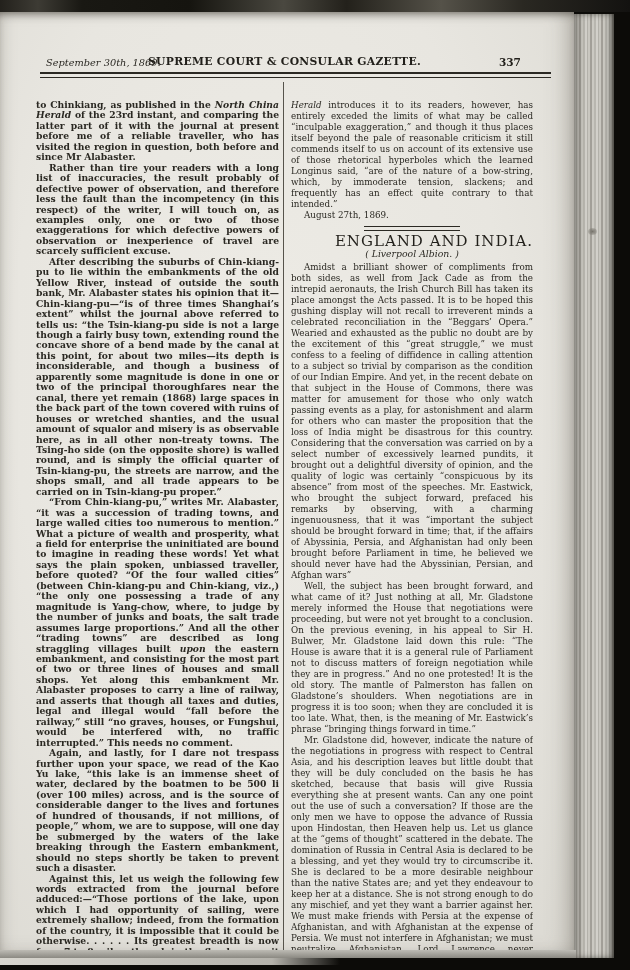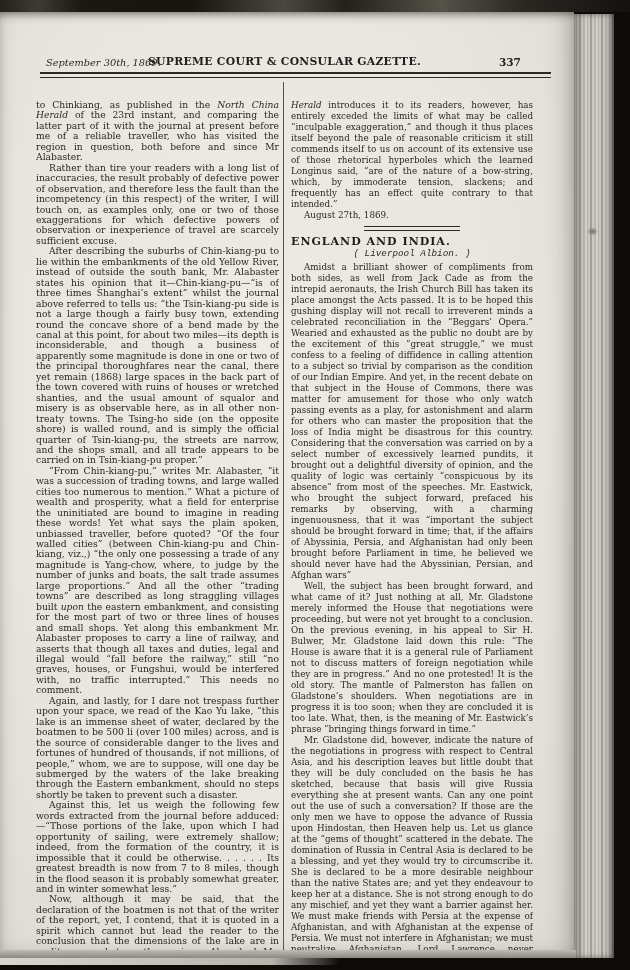--- a/index.html
+++ b/index.html
@@ -46,32 +46,32 @@
   .hdr-date{position:absolute;left:46px;top:45px;font-style:italic;font-size:9.8px;color:#2a2822;white-space:nowrap;}
   .hdr-title{position:absolute;left:36px;top:43px;width:497px;text-align:center;
     font-weight:bold;font-size:10.8px;letter-spacing:.3px;color:#211f1a;white-space:nowrap;}
   .hdr-pageno{position:absolute;left:499px;top:44px;font-weight:bold;font-size:10.5px;color:#211f1a;}
   .header-rule{position:absolute;left:40px;top:60px;width:511px;height:2.5px;
     border-top:2.4px solid #2b2923;border-bottom:1.3px solid #2b2923;}
 
   
   .col-divider{position:absolute;left:283px;top:70px;width:1px;height:870px;background:#56534b;}
   .col{position:absolute;top:88px;height:852px;overflow:hidden;color:#2a2822;text-align:justify;}
-  .col.left{left:36px;width:243px;font-size:9.2px;line-height:10.45px;}
+  .col.left{left:36px;width:243px;font-size:9.2px;line-height:10.45px;font-weight:bold;}
   .col.right{left:291px;width:242px;font-size:8.75px;line-height:11px;}
   .col p{margin:0;}
   .indent{text-indent:13px;}
   i{font-style:italic;}
 
   
   .section-divider{width:96px;height:2.6px;border-top:1.6px solid #2b2923;
     border-bottom:1.6px solid #2b2923;margin:5px auto 5px auto;}
-  .article-heading{margin:1px 0 1px 0;text-align:left;font-size:11px;
-    font-weight:bold;letter-spacing:1px;color:#211f1a;}
-  .subheading{text-align:center;font-style:italic;font-size:9.3px;margin:0 0 3px 0;font-family:Liberation Mono, monospace;}
+  .article-heading{margin:1px 0 1px 0;text-align:right;font-size:15px;
+    font-weight:normal;letter-spacing:1px;color:#211f1a;}
+  .subheading{text-align:center;font-style:italic;font-size:9.3px;margin:0 0 3px 0;}
 </style>
 </head>
 <body>
 
 <div class="photo">
 
   <div class="top-strip"></div>
 
   <div class="page">
 

